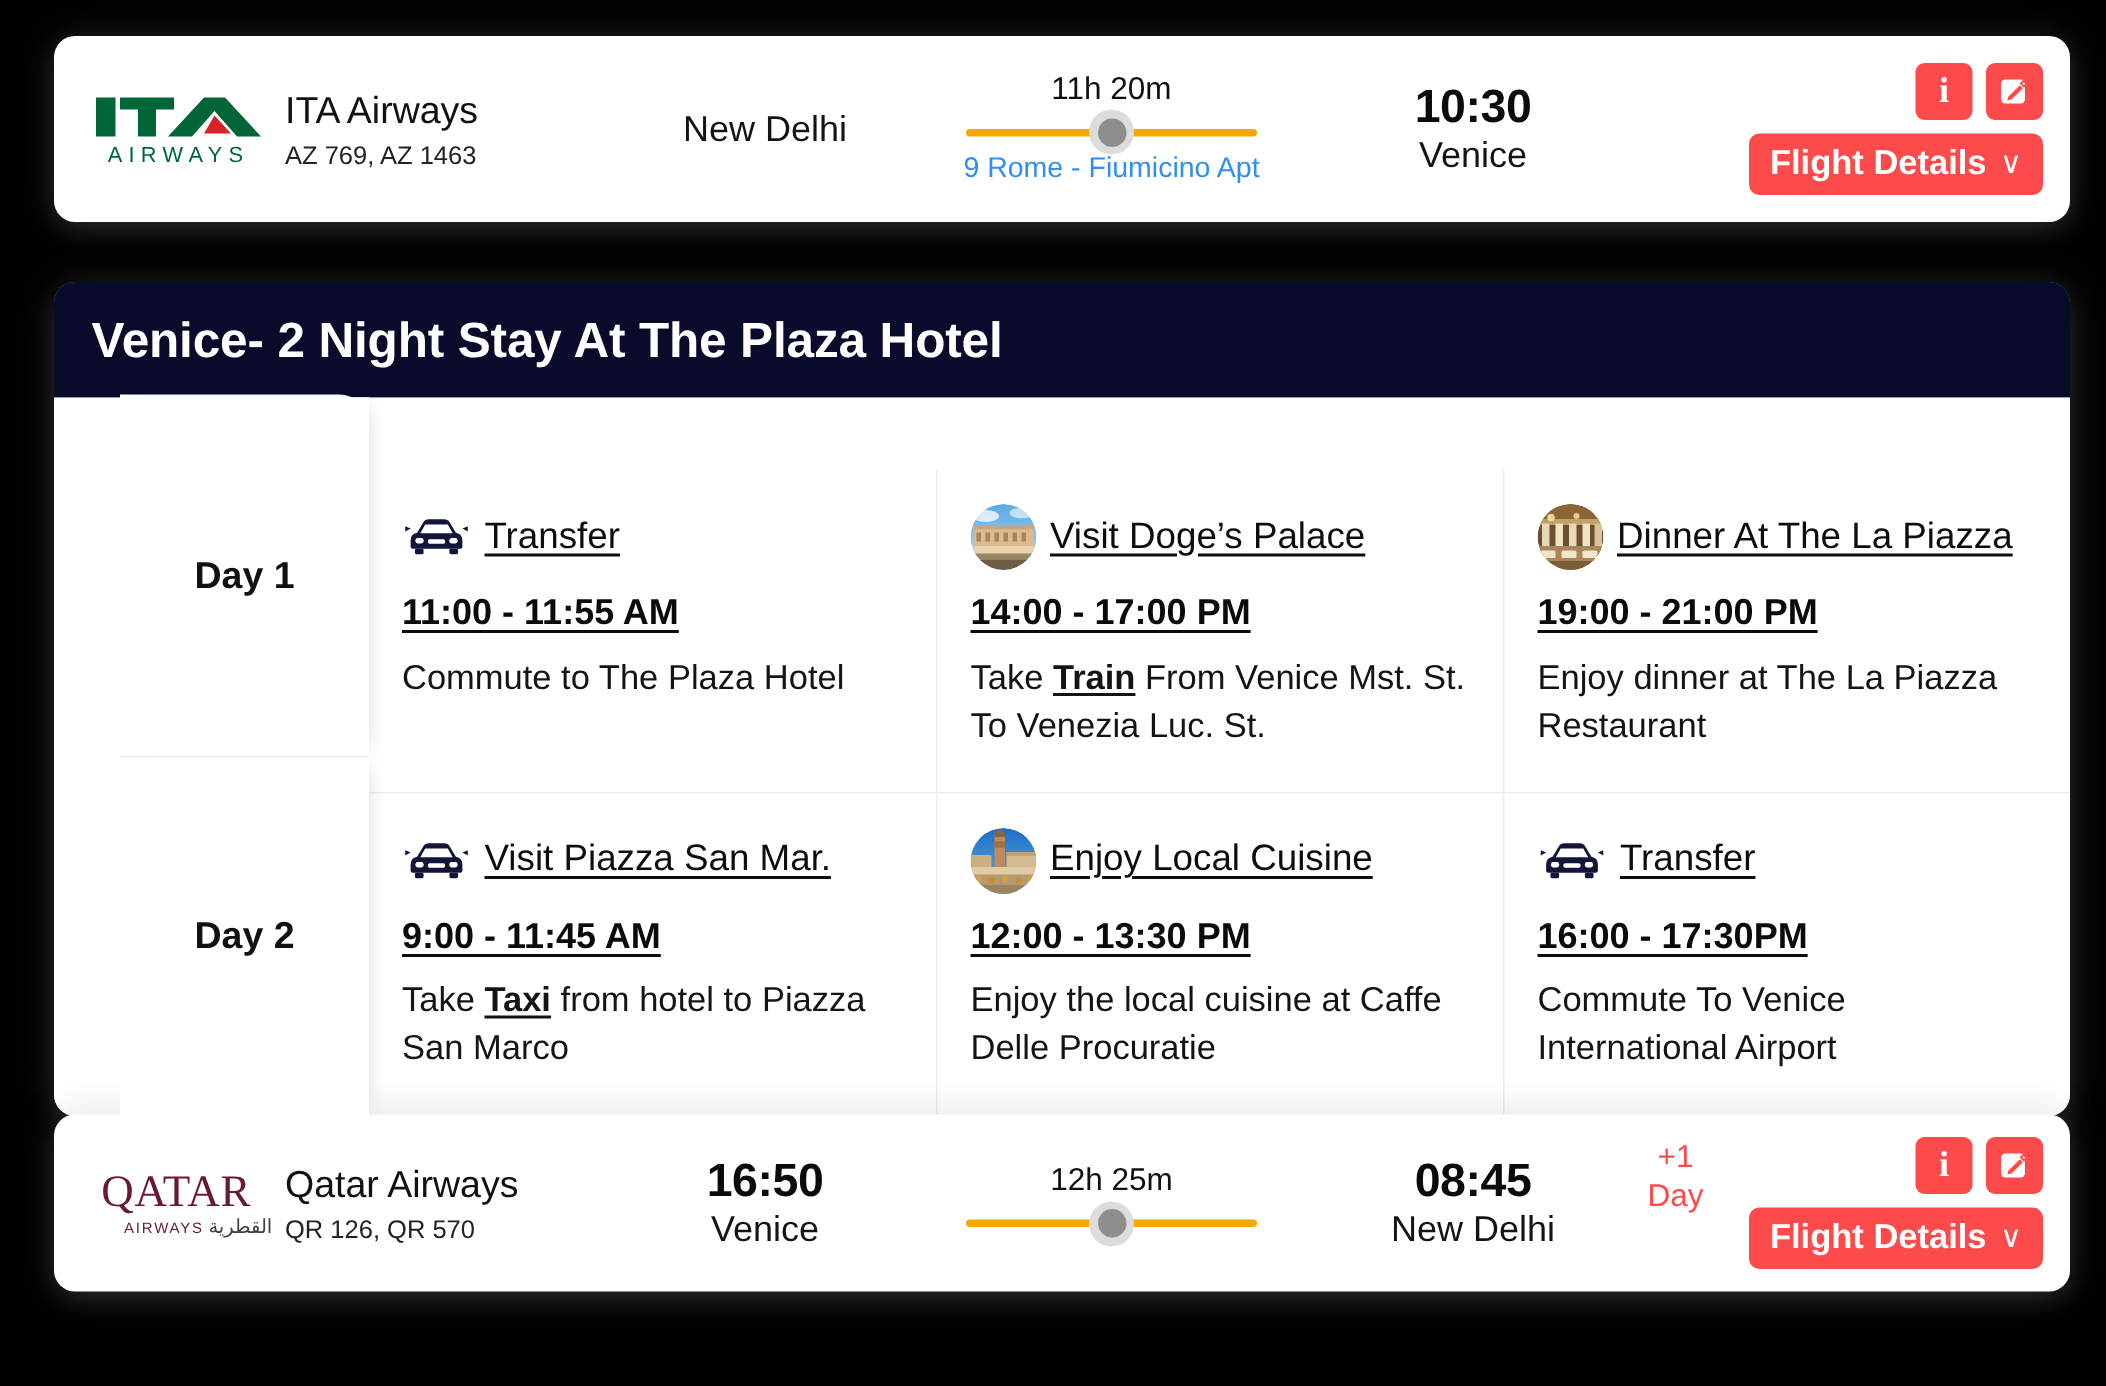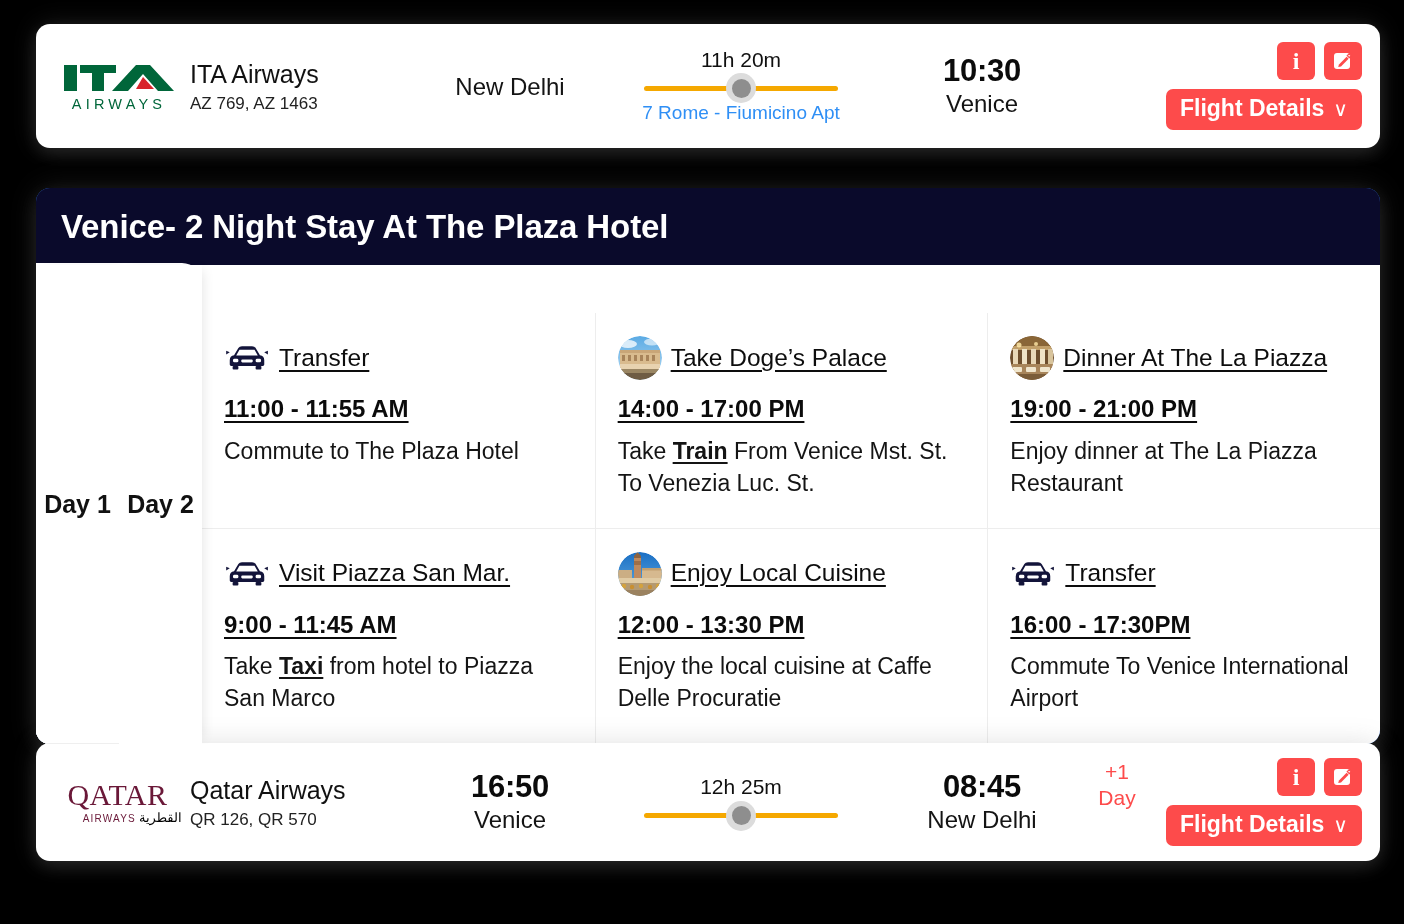--- a/index.html
+++ b/index.html
@@ -78,21 +78,21 @@
     padding-right: 2px;
   }
   .qatar-sub-en {
     font-family: "Liberation Sans", sans-serif;
     font-size: 10px;
     letter-spacing: 1.2px;
     color: #6a1838;
   }
   .qatar-sub-ar {
     font-size: 13px;
-    color: #000000;
+    color: #404040;
     line-height: 1;
     font-family: Liberation Serif, serif;
   }
 
   
   .airline-cell {
     flex: 0 0 236px;
     padding-left: 6px;
   }
   .airline-name {
@@ -261,24 +261,25 @@
     flex: 1 1 auto;
     display: flex;
     position: relative;
     background: #ffffff;
   }
 
   
   .day-col {
     flex: 0 0 166px;
     display: flex;
-    flex-direction: row;
+    flex-direction: column;
     background: linear-gradient(to right, #ffffff 60%, #f2f2f2 100%);
     position: relative;
     z-index: 3;
+    margin-left: 44px;
   }
   .day-cell {
     flex: 1 1 0;
     display: flex;
     align-items: center;
     justify-content: center;
     background: #ffffff;
     position: relative;
     box-shadow: 6px 0 12px -6px rgba(0,0,0,0.12);
   }
@@ -391,21 +392,21 @@
 
     <div class="dur-cell">
       <div class="dur-text">11h 20m</div>
       <div class="dur-line-wrap">
         <div class="dur-line left"></div>
         <div class="stop-dot">
           <div class="stop-dot-inner"></div>
         </div>
         <div class="dur-line right"></div>
       </div>
-      <div class="stop-text">7 Rome - Fiumicino Apt</div>
+      <div class="stop-text">9 Rome - Fiumicino Apt</div>
     </div>
 
     <div class="time-cell arrive">
       <div class="time-big">10:30</div>
       <div class="time-city">Venice</div>
     </div>
 
     <div class="plusday spacer"></div>
 
     <div class="actions-cell">
@@ -492,21 +493,21 @@
                   <rect x="16" y="19" width="3" height="6" fill="#a8845a"></rect>
                   <rect x="22" y="19" width="3" height="6" fill="#a8845a"></rect>
                   <rect x="28" y="19" width="3" height="6" fill="#a8845a"></rect>
                   <rect x="34" y="19" width="3" height="6" fill="#a8845a"></rect>
                   <rect x="2" y="28" width="40" height="6" fill="#e8d3b0"></rect>
                   <rect x="2" y="33" width="40" height="4" fill="#9a8663"></rect>
                   <rect x="0" y="37" width="44" height="7" fill="#6e5c44"></rect>
                 </g>
               </svg>
             </span>
-            <span class="cell-title">Take Doge’s Palace</span>
+            <span class="cell-title">Visit Doge’s Palace</span>
           </div>
           <div class="cell-time">14:00 - 17:00 PM</div>
           <div class="cell-desc">
             <span>Take </span><b>Train</b><span> From Venice Mst. St. To Venezia Luc. St.</span>
           </div>
         </div>
 
         <div class="cell r1">
           <div class="cell-head">
             <span class="thumb">

